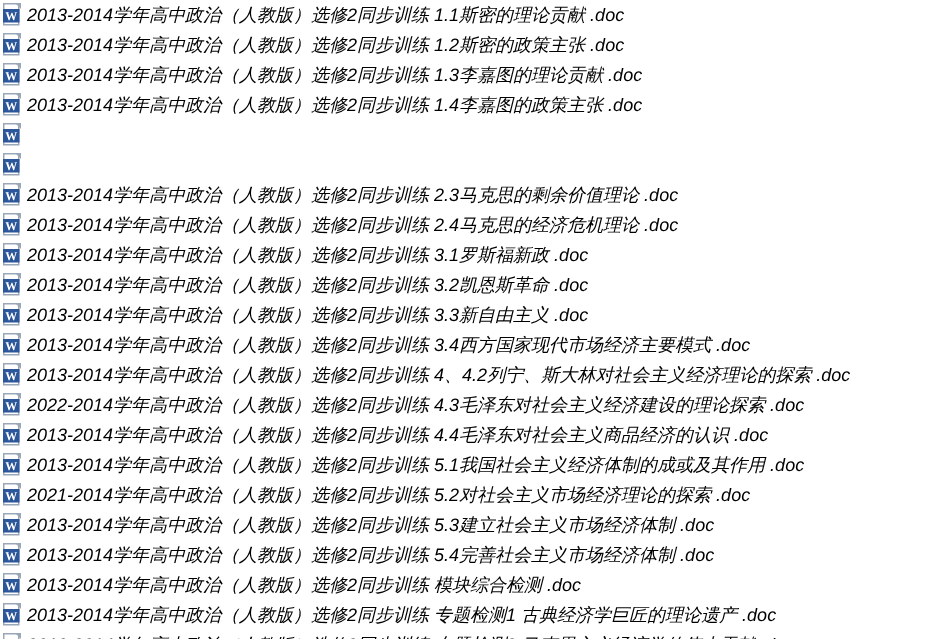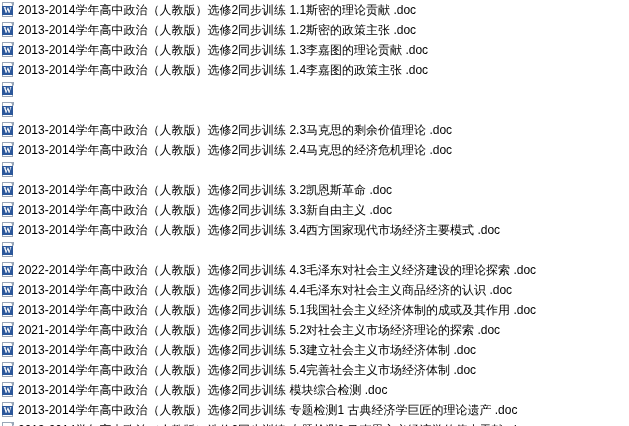--- a/index.html
+++ b/index.html
@@ -73,20 +73,21 @@
     line-height: 9px;
     text-align: center;
     font-weight: bold;
   }
   .file-name {
     font-size: 12px;
     line-height: 14px;
     color: #000000;
     white-space: nowrap;
     font-family: "Liberation Sans", sans-serif;
+    font-style: italic;
   }
 </style>
 </head>
 <body>
 
 <div id="file-list">
     <div class="file-row">
       <span class="file-icon">
         <span class="page"></span>
         <span class="fold"></span>
@@ -156,20 +157,21 @@
       </span>
       <span class="file-name">2013-2014学年高中政治（人教版）选修2同步训练  2.4马克思的经济危机理论 .doc</span>
     </div>
     <div class="file-row">
       <span class="file-icon">
         <span class="page"></span>
         <span class="fold"></span>
         <span class="bar"></span>
         <span class="wlet">W</span>
       </span>
+      <span class="file-name">2013-2014学年高中政治（人教版）选修2同步训练  3.1罗斯福新政 .doc</span>
     </div>
     <div class="file-row">
       <span class="file-icon">
         <span class="page"></span>
         <span class="fold"></span>
         <span class="bar"></span>
         <span class="wlet">W</span>
       </span>
       <span class="file-name">2013-2014学年高中政治（人教版）选修2同步训练  3.2凯恩斯革命 .doc</span>
     </div>
@@ -191,20 +193,21 @@
       </span>
       <span class="file-name">2013-2014学年高中政治（人教版）选修2同步训练  3.4西方国家现代市场经济主要模式 .doc</span>
     </div>
     <div class="file-row">
       <span class="file-icon">
         <span class="page"></span>
         <span class="fold"></span>
         <span class="bar"></span>
         <span class="wlet">W</span>
       </span>
+      <span class="file-name">2013-2014学年高中政治（人教版）选修2同步训练  4、4.2列宁、斯大林对社会主义经济理论的探索 .doc</span>
     </div>
     <div class="file-row">
       <span class="file-icon">
         <span class="page"></span>
         <span class="fold"></span>
         <span class="bar"></span>
         <span class="wlet">W</span>
       </span>
       <span class="file-name">2022-2014学年高中政治（人教版）选修2同步训练  4.3毛泽东对社会主义经济建设的理论探索 .doc</span>
     </div>

